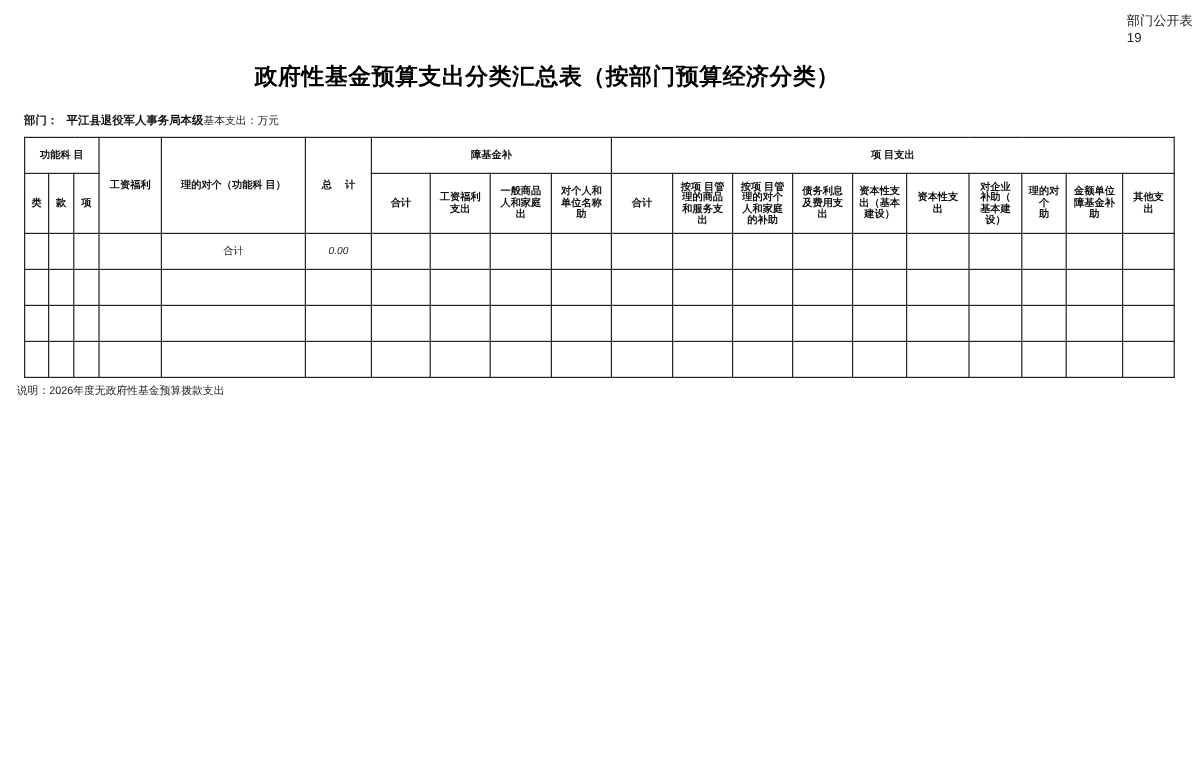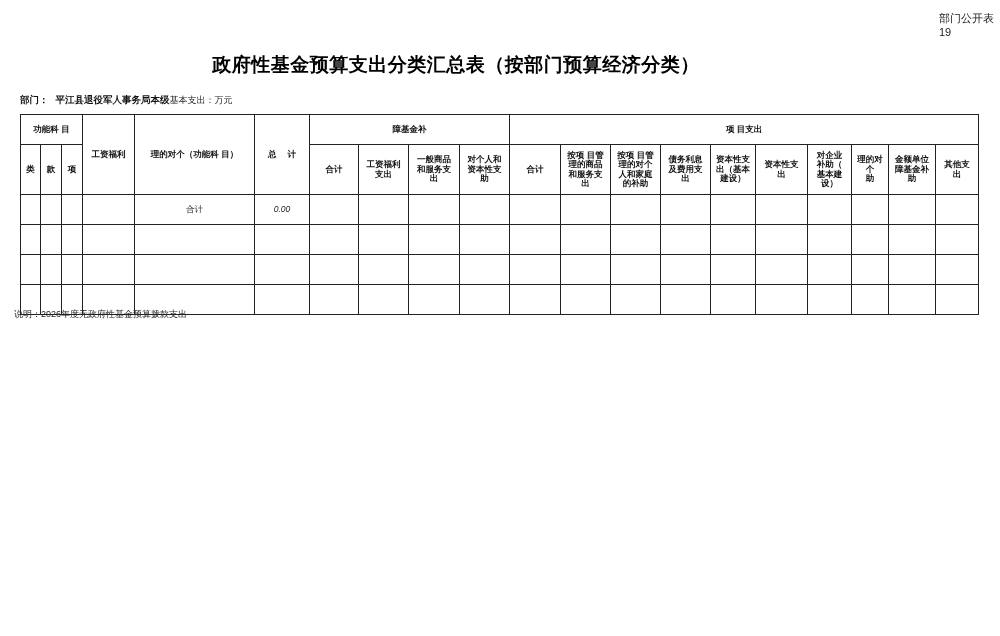--- a/index.html
+++ b/index.html
@@ -27,21 +27,21 @@
     font-size:8.5px;line-height:9.5px;white-space:pre-line;
   }
   table.sheet th{font-weight:bold;color:#111;}
   thead tr.h1{height:30px;}
   thead tr.h2{height:50px;}
   tbody tr{height:30px;}
   tbody td{font-weight:normal;font-size:8px;color:#222;}
   td.l{text-align:left;padding-left:3px;}
   td.r{text-align:right;padding-right:4px;font-style:italic;}
   td.nb{border-bottom:none;}
-  .note{position:absolute;top:308px;left:14px;font-size:9px;color:#222;}
+  .note{position:absolute;top:319px;left:14px;font-size:9px;color:#222;}
 </style>
 </head>
 <body>
 
 <div class="page">
 
   <div class="corner">
     <div>部门公开表</div>
     <div>19</div>
   </div>
@@ -88,24 +88,24 @@
         <th colspan="10">项 目支出</th>
       </tr>
       <tr class="h2">
         <th>类</th>
         <th>款</th>
         <th>项</th>
         <th>合计</th>
         <th>工资福利
 支出</th>
         <th>一般商品
-和服务支
+人和家庭
 出</th>
         <th>对个人和
-资本性支
+单位名称
 助</th>
         <th>合计</th>
         <th>按项 目管
 理的商品
 和服务支
 出</th>
         <th>按项 目管
 理的对个
 人和家庭
 的补助</th>

